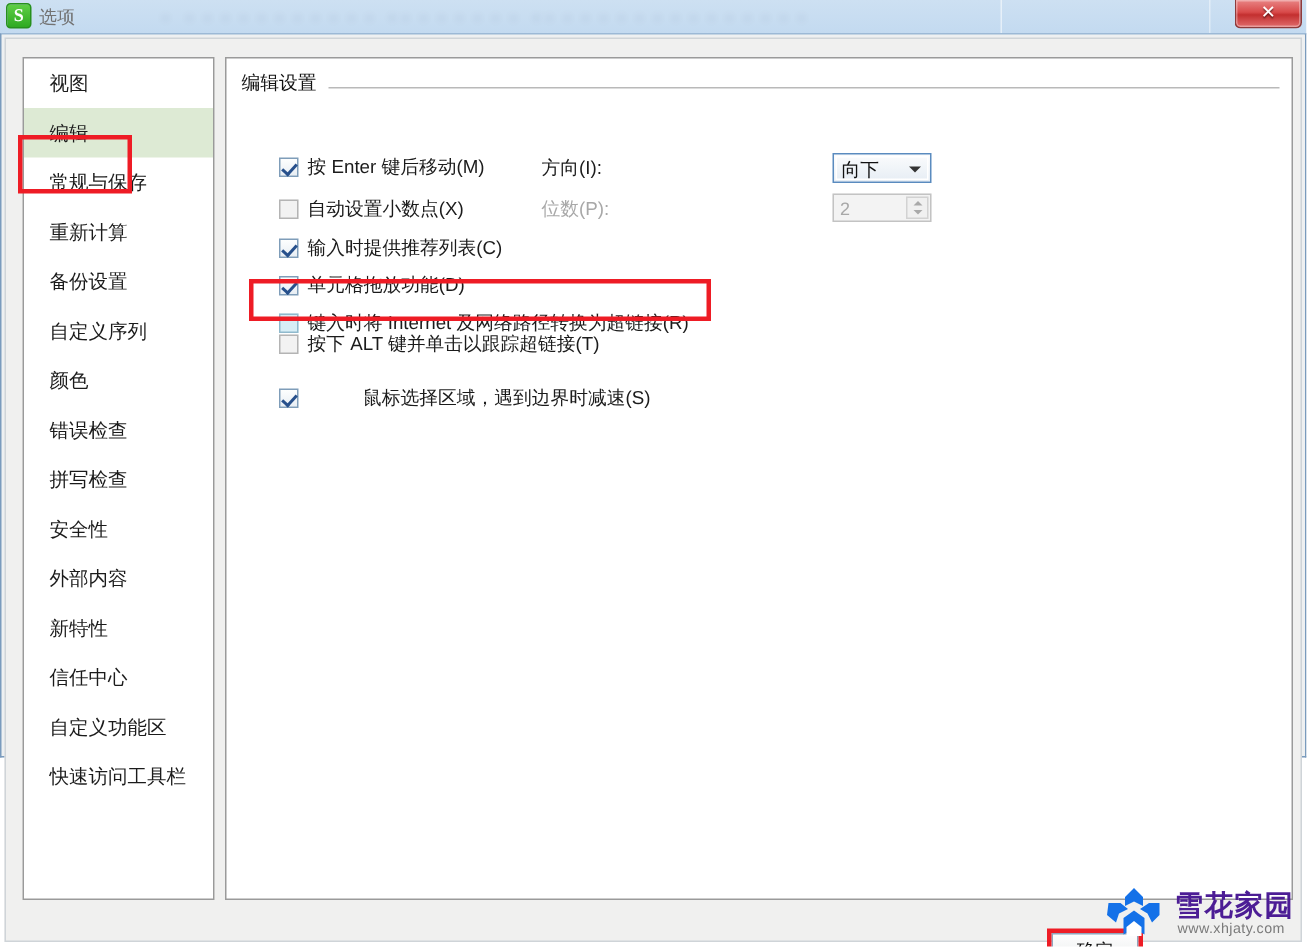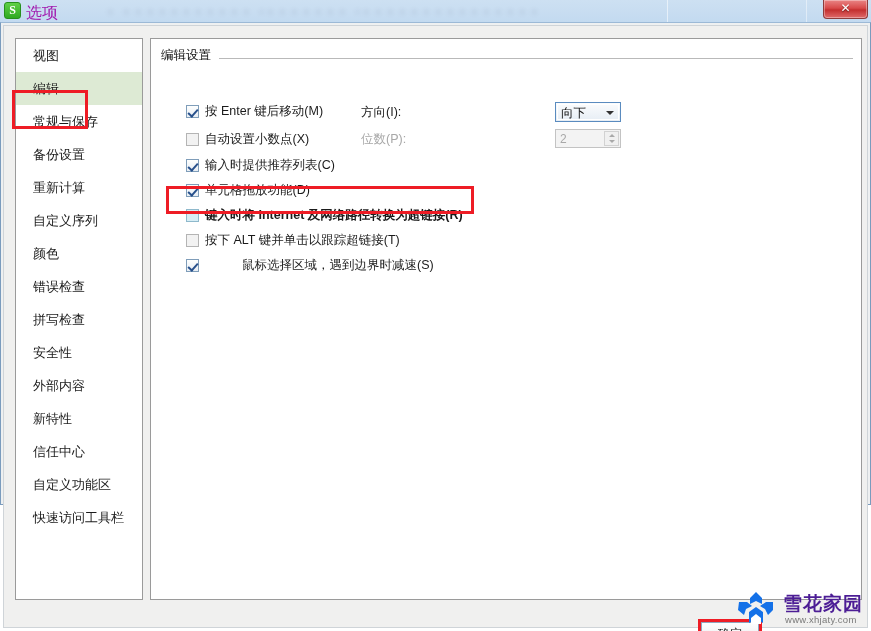--- a/index.html
+++ b/index.html
@@ -65,22 +65,22 @@
     color: #fff;
     font-size: 12px;
     font-weight: bold;
     line-height: 15px;
     text-align: center;
     font-family: "Liberation Serif", serif;
   }
   .title-text {
     position: absolute;
     left: 26px; top: 3px;
-    font-size: 16px;
-    color: #a21caf;
+    font-size: 12px;
+    color: #737373;
     white-space: nowrap;
   }
   .close-btn {
     position: absolute;
     right: 3px; top: 0px;
     width: 45px; height: 19px;
     border: 1px solid #8d3b3b;
     border-top: none;
     border-radius: 0 0 4px 4px;
     background: linear-gradient(#e98585 0%, #d84a4a 45%, #c32f2f 55%, #e06b6b 100%);
@@ -375,24 +375,24 @@
       <div class="side-item">
         <span>视图</span>
       </div>
       <div class="side-item selected">
         <span>编辑</span>
       </div>
       <div class="side-item">
         <span>常规与保存</span>
       </div>
       <div class="side-item">
+        <span>重新计算</span>
+      </div>
+      <div class="side-item">
         <span>备份设置</span>
-      </div>
-      <div class="side-item">
-        <span>重新计算</span>
       </div>
       <div class="side-item">
         <span>自定义序列</span>
       </div>
       <div class="side-item">
         <span>颜色</span>
       </div>
       <div class="side-item">
         <span>错误检查</span>
       </div>
@@ -437,26 +437,26 @@
       <div class="cbrow" style="top:117px;">
         <span class="cb checked"></span>
         <span class="cb-label">输入时提供推荐列表(C)</span>
       </div>
 
       <div class="cbrow" style="top:142px;">
         <span class="cb checked"></span>
         <span class="cb-label">单元格拖放功能(D)</span>
       </div>
 
-      <div class="cbrow" style="top:167px;font-weight:bold;">
+      <div class="cbrow" style="top:167px;">
         <span class="cb focusbox"></span>
         <span class="cb-label">键入时将 Internet 及网络路径转换为超链接(R)</span>
       </div>
 
-      <div class="cbrow" style="top:192px;justify-content:space-between;">
+      <div class="cbrow" style="top:181px;justify-content:space-between;">
         <span class="cb off"></span>
         <span class="cb-label">按下 ALT 键并单击以跟踪超链接(T)</span>
       </div>
 
       <div class="cbrow" style="top:217px;gap:37px;">
         <span class="cb checked"></span>
         <span class="cb-label">鼠标选择区域，遇到边界时减速(S)</span>
       </div>
 
       <div class="field-label" style="left:210px; top:65px;">方向(I):</div>

